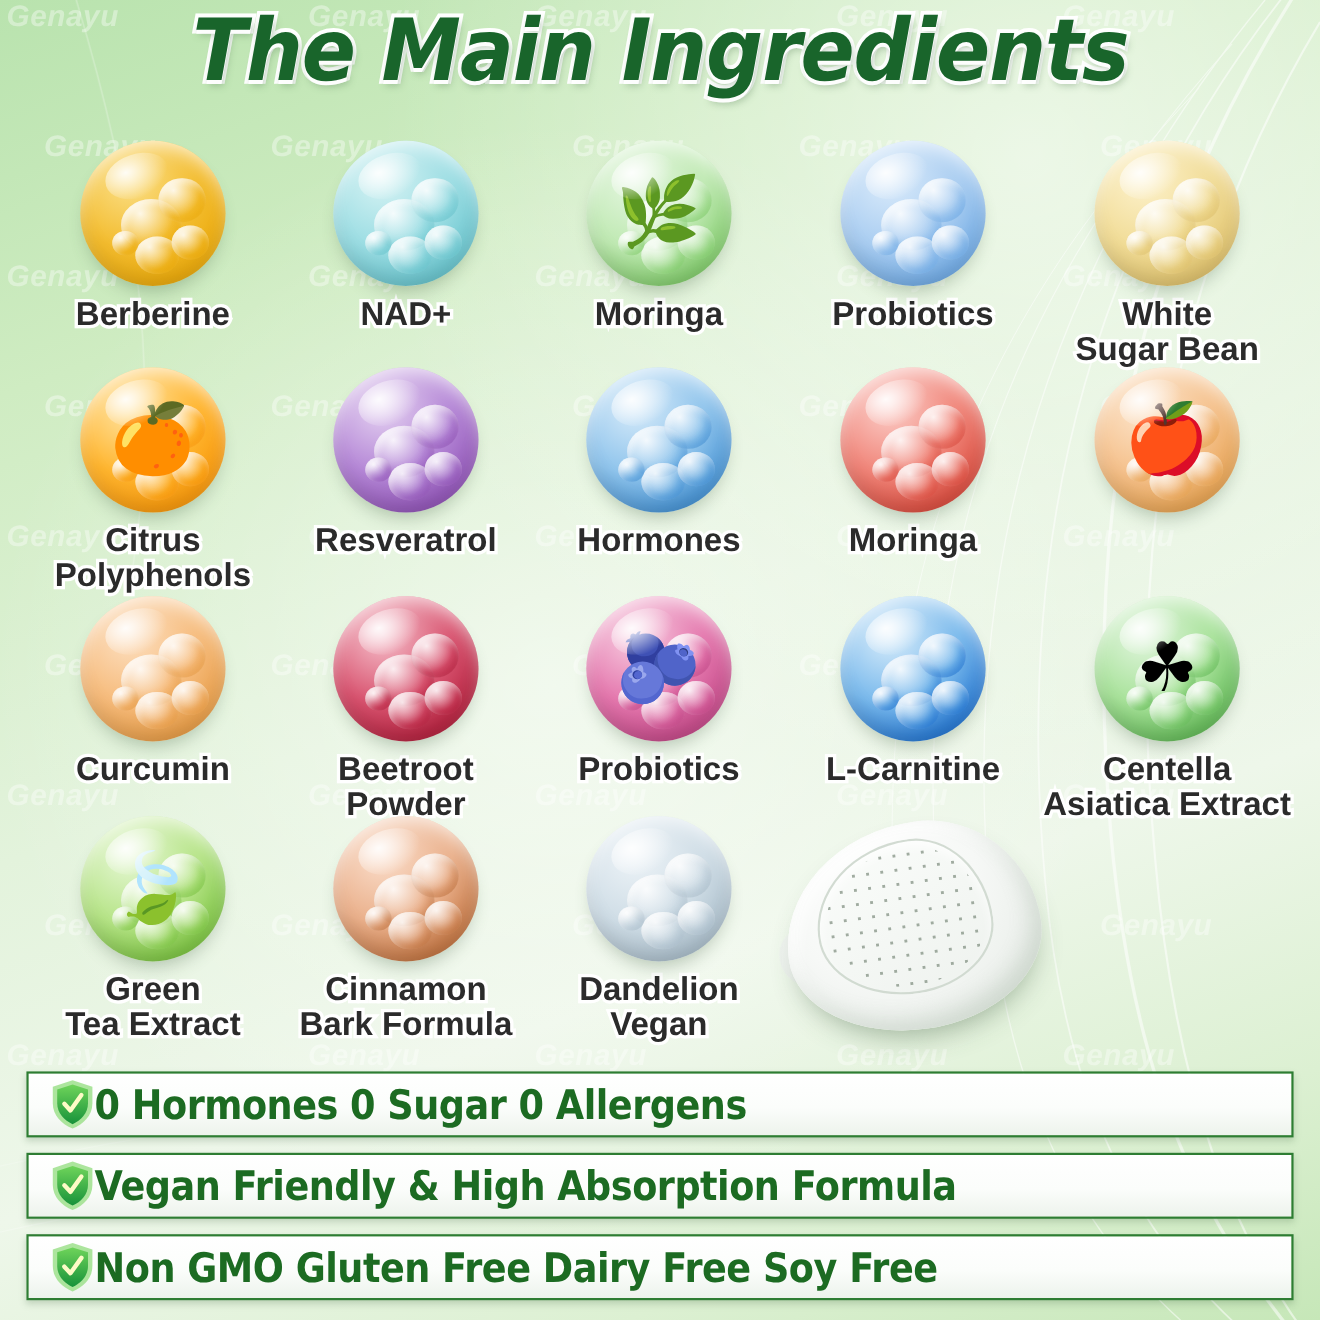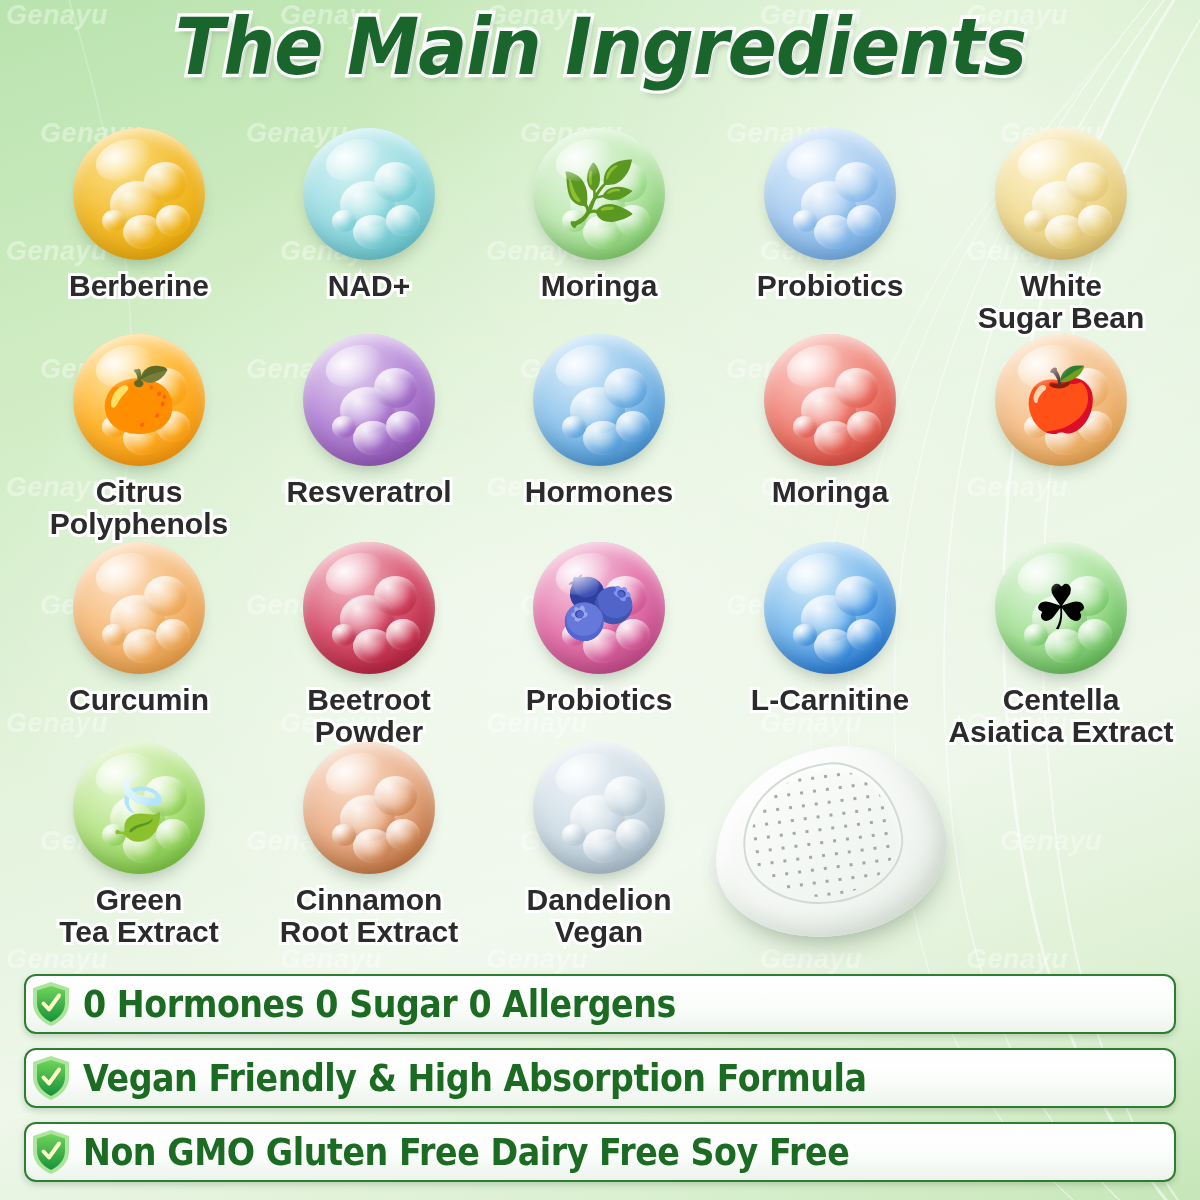--- a/index.html
+++ b/index.html
@@ -129,25 +129,25 @@
     border-radius:inherit;
     opacity:.95;
   }
 
   
   .claims{
     position:absolute; left:24px; bottom:18px; width:1152px;
     display:flex; flex-direction:column; gap:14px;
   }
   .claim{
-    height:60px; border-radius:12px;
+    height:60px; border-radius:0;
     border:2px solid #2e7d33;
     background:linear-gradient(180deg,#ffffff 0%,#fbfdfb 55%,#edf3ec 100%);
     box-shadow:0 3px 6px rgba(70,110,70,.25);
-    display:flex; align-items:center; padding:0 5px; gap:12px;
+    display:flex; align-items:center; padding:0 20px; 
   }
   .shield{ width:40px; height:46px; flex:0 0 auto; }
   .claim-text{
     font-family:"DejaVu Sans", sans-serif;
     font-weight:700; font-size:37px; line-height:1;
     color:#1c6b22; letter-spacing:-0.5px;
     transform:scaleX(0.90); transform-origin:left center;
     white-space:nowrap;
   }
 </style>
@@ -433,21 +433,21 @@
         <div class="bubble" style="background: radial-gradient(circle at 34% 26%, rgb(251, 223, 205) 0%, rgb(234, 176, 139) 48%, rgb(181, 97, 42) 88%, rgb(234, 176, 139) 100%);">
           <div class="inner-blobs">
             <i style="left: 28%; top: 40%; width: 42%; height: 36%; box-shadow: rgba(181, 97, 42, 0.4) -4px -5px 9px inset, rgba(255, 255, 255, 0.75) 3px 4px 7px inset; background: radial-gradient(circle at 32% 28%, rgba(255, 255, 255, 0.85), rgba(234, 176, 139, 0.533) 60%, rgba(181, 97, 42, 0.333) 100%);"></i>
             <i style="left: 54%; top: 26%; width: 32%; height: 30%; box-shadow: rgba(181, 97, 42, 0.4) -4px -5px 9px inset, rgba(255, 255, 255, 0.75) 3px 4px 7px inset; background: radial-gradient(circle at 32% 28%, rgba(255, 255, 255, 0.85), rgba(234, 176, 139, 0.533) 60%, rgba(181, 97, 42, 0.333) 100%);"></i>
             <i style="left: 38%; top: 66%; width: 30%; height: 26%; box-shadow: rgba(181, 97, 42, 0.4) -4px -5px 9px inset, rgba(255, 255, 255, 0.75) 3px 4px 7px inset; background: radial-gradient(circle at 32% 28%, rgba(255, 255, 255, 0.85), rgba(234, 176, 139, 0.533) 60%, rgba(181, 97, 42, 0.333) 100%);"></i>
             <i style="left: 63%; top: 58%; width: 26%; height: 24%; box-shadow: rgba(181, 97, 42, 0.4) -4px -5px 9px inset, rgba(255, 255, 255, 0.75) 3px 4px 7px inset; background: radial-gradient(circle at 32% 28%, rgba(255, 255, 255, 0.85), rgba(234, 176, 139, 0.533) 60%, rgba(181, 97, 42, 0.333) 100%);"></i>
             <i style="left: 22%; top: 62%; width: 18%; height: 17%; box-shadow: rgba(181, 97, 42, 0.4) -4px -5px 9px inset, rgba(255, 255, 255, 0.75) 3px 4px 7px inset; background: radial-gradient(circle at 32% 28%, rgba(255, 255, 255, 0.85), rgba(234, 176, 139, 0.533) 60%, rgba(181, 97, 42, 0.333) 100%);"></i>
           </div>
         </div>
         <div class="label">Cinnamon
-Root Extract</div>
+Bark Formula</div>
       </div>
       <div class="cell">
         <div class="bubble" style="background: radial-gradient(circle at 34% 26%, rgb(238, 244, 248) 0%, rgb(207, 221, 230) 48%, rgb(159, 180, 194) 88%, rgb(207, 221, 230) 100%);">
           <div class="inner-blobs">
             <i style="left: 28%; top: 40%; width: 42%; height: 36%; box-shadow: rgba(159, 180, 194, 0.4) -4px -5px 9px inset, rgba(255, 255, 255, 0.75) 3px 4px 7px inset; background: radial-gradient(circle at 32% 28%, rgba(255, 255, 255, 0.85), rgba(207, 221, 230, 0.533) 60%, rgba(159, 180, 194, 0.333) 100%);"></i>
             <i style="left: 54%; top: 26%; width: 32%; height: 30%; box-shadow: rgba(159, 180, 194, 0.4) -4px -5px 9px inset, rgba(255, 255, 255, 0.75) 3px 4px 7px inset; background: radial-gradient(circle at 32% 28%, rgba(255, 255, 255, 0.85), rgba(207, 221, 230, 0.533) 60%, rgba(159, 180, 194, 0.333) 100%);"></i>
             <i style="left: 38%; top: 66%; width: 30%; height: 26%; box-shadow: rgba(159, 180, 194, 0.4) -4px -5px 9px inset, rgba(255, 255, 255, 0.75) 3px 4px 7px inset; background: radial-gradient(circle at 32% 28%, rgba(255, 255, 255, 0.85), rgba(207, 221, 230, 0.533) 60%, rgba(159, 180, 194, 0.333) 100%);"></i>
             <i style="left: 63%; top: 58%; width: 26%; height: 24%; box-shadow: rgba(159, 180, 194, 0.4) -4px -5px 9px inset, rgba(255, 255, 255, 0.75) 3px 4px 7px inset; background: radial-gradient(circle at 32% 28%, rgba(255, 255, 255, 0.85), rgba(207, 221, 230, 0.533) 60%, rgba(159, 180, 194, 0.333) 100%);"></i>
             <i style="left: 22%; top: 62%; width: 18%; height: 17%; box-shadow: rgba(159, 180, 194, 0.4) -4px -5px 9px inset, rgba(255, 255, 255, 0.75) 3px 4px 7px inset; background: radial-gradient(circle at 32% 28%, rgba(255, 255, 255, 0.85), rgba(207, 221, 230, 0.533) 60%, rgba(159, 180, 194, 0.333) 100%);"></i>
           </div>

